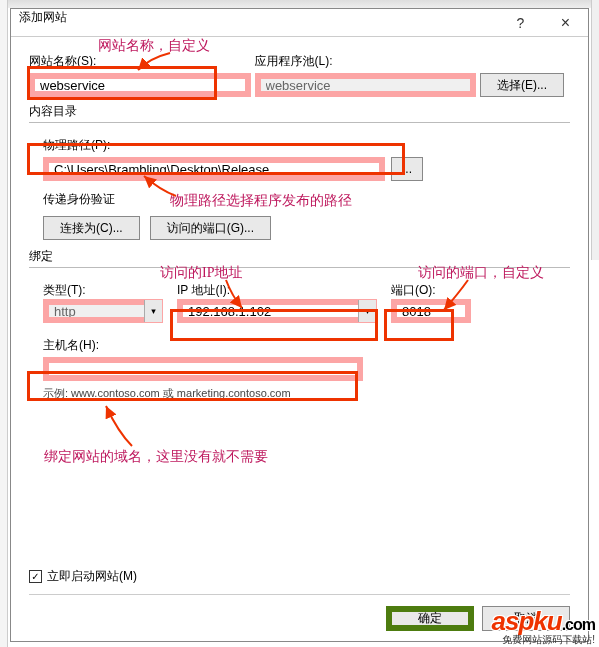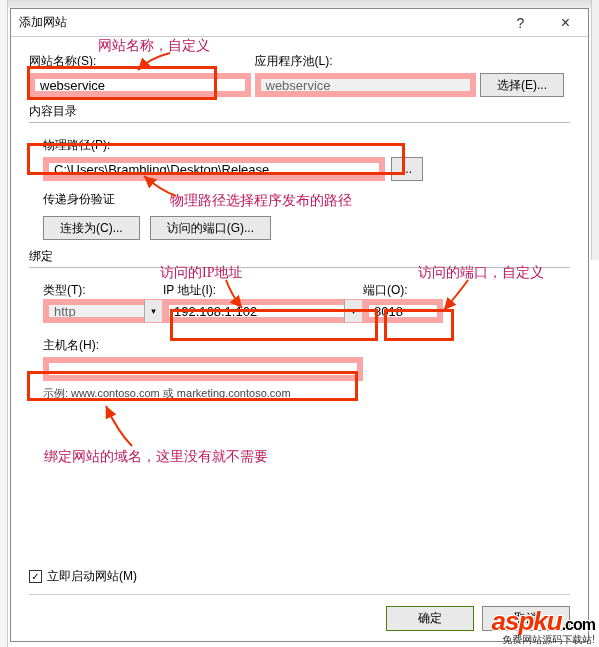--- a/index.html
+++ b/index.html
@@ -1,20 +1,20 @@
 <!DOCTYPE html>
 <html><head>
 <meta charset="utf-8">
 <style>
   * { box-sizing: border-box; margin: 0; padding: 0; }
   body { font-family: "Microsoft YaHei", "SimSun", sans-serif; font-size: 12px; background: #fff; width: 599px; height: 647px; position: relative; overflow: hidden; }
   
   .dialog-frame { position: absolute; left: 10px; top: 8px; width: 579px; height: 634px; border: 1px solid #888; background: #fff; }
   
-  .titlebar { height: 28px; background: #fff; border-bottom: 1px solid #ccc; display: flex; align-items: center; padding: 0 0 0 8px; }
+  .titlebar { height: 28px; background: #fff; border-bottom: 1px solid #ccc; display: flex; padding: 0 0 0 8px; }
   .titlebar .title { flex: 1; font-size: 12px; }
   .titlebar .ctl { width: 45px; height: 28px; display: flex; align-items: center; justify-content: center; font-size: 14px; color: #333; }
   .titlebar .ctl.close { font-size: 16px; }
   
   .content { padding: 16px 18px 12px 18px; position: relative; height: calc(100% - 28px); }
   
   .row { display: flex; gap: 4px; margin-bottom: 6px; }
   .col { flex: 1; display: flex; flex-direction: column; gap: 3px; }
   .lbl { font-size: 12px; color: #000; }
   .field { height: 24px; border: 6px solid #fca5a5; padding: 3px 5px; font-size: 13px; background: #fff; width: 100%; }
@@ -25,38 +25,38 @@
   .group { }
   .group-title { font-size: 12px; margin-bottom: 2px; }
   .group-box { border-top: 1px solid #bbb; padding: 14px 0 8px 14px; }
   
   .path-row { display: flex; gap: 6px; align-items: center; }
   .path-row .field { flex: 1; }
   .browse-btn { width: 32px; height: 24px; border: 1px solid #888; background: #e9e9e9; display: flex; align-items: center; justify-content: center; }
   
   .auth-row { display: flex; gap: 10px; margin-top: 8px; }
   
-  .bind-row { display: flex; }
+  .bind-row { display: flex; gap: 14px; }
   .bind-col-type { width: 120px; }
   .bind-col-ip { width: 200px; }
   .bind-col-port { width: 80px; }
   .select-wrap { position: relative; height: 24px; }
   .select-wrap .field { padding-right: 20px; }
   .select-wrap .arrow { position: absolute; right: 1px; top: 1px; bottom: 1px; width: 18px; background: #e9e9e9; border-left: 1px solid #aaa; display: flex; align-items: center; justify-content: center; font-size: 9px; }
   
   .hostname-row { margin-top: 14px; }
   .example { font-size: 11px; color: #444; margin-top: 5px; }
   
   .checkbox-row { position: absolute; left: 18px; bottom: 56px; display: flex; align-items: center; gap: 5px; }
   .checkbox { width: 13px; height: 13px; border: 1px solid #333; display: flex; align-items: center; justify-content: center; font-size: 10px; background: #fff; }
   
   .footer-line { position: absolute; left: 18px; right: 18px; bottom: 46px; height: 1px; background: #ccc; }
   .footer { position: absolute; right: 18px; bottom: 10px; display: flex; gap: 8px; }
   .footer .btn { width: 88px; height: 25px; }
-  .footer .btn.primary { border: 1px solid #4d7c0f; }
+  .footer .btn.primary { border: 6px solid #4d7c0f; }
   
   
   .anno-box { position: absolute; border: 3px solid #e30; pointer-events: none; }
   .anno-text { position: absolute; color: #be185d; font-size: 14px; font-family: "KaiTi","SimSun",serif; pointer-events: none; white-space: nowrap; }
   .anno-arrow { position: absolute; pointer-events: none; }
   
   
   .watermark { position: absolute; right: 4px; bottom: 0px; text-align: right; pointer-events: none; }
   .watermark .w1 { font-size: 26px; font-weight: bold; font-style: italic; color: #e30; text-shadow: 1px 1px 0 #fff, -1px -1px 0 #fff, 1px -1px 0 #fff, -1px 1px 0 #fff; letter-spacing: -1px; text-align: center; }
   .watermark .w1 .com { color: #000; font-size: 16px; font-style: normal; }

